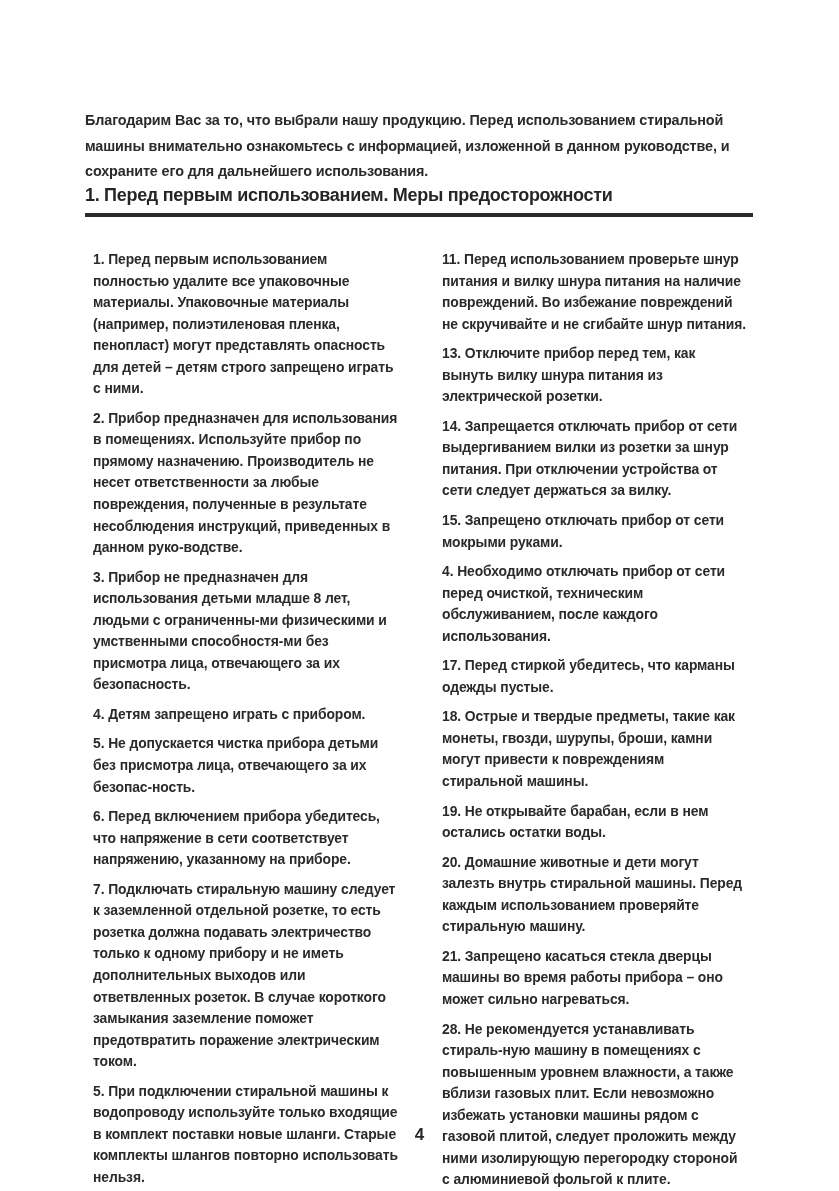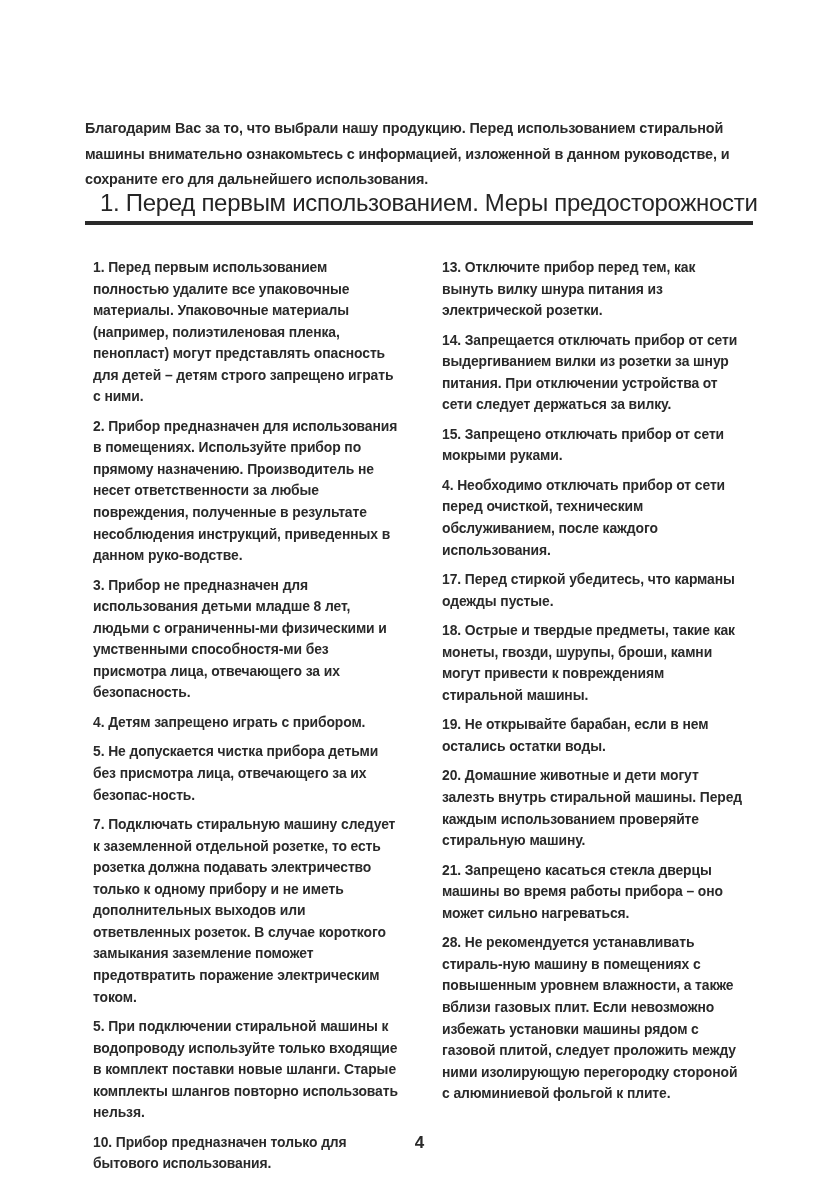--- a/index.html
+++ b/index.html
@@ -13,21 +13,21 @@
     height: 1191px;
     position: relative;
     font-family: "Liberation Sans", "DejaVu Sans", sans-serif;
     color: #2a2a2a;
     -webkit-font-smoothing: antialiased;
   }
 
   .page {
     position: absolute;
     left: 0;
-    top: 16px;
+    top: 8px;
     width: 839px;
     height: 957px;
     box-sizing: border-box;
     padding-left: 20px;
   }
 
   
   .intro {
     position: absolute;
     left: 85px;
@@ -42,27 +42,26 @@
   }
 
   
   .section-heading {
     position: absolute;
     left: 85px;
     top: 174px;
     width: 670px;
   }
   .section-heading .title {
-    font-size: 24px;
+    font-size: 18px;
     line-height: 26px;
-    font-weight: normal;
+    font-weight: bold;
     letter-spacing: -0.3px;
     white-space: nowrap;
     color: #252525;
-    margin-left: 15px;
   }
   .section-heading .rule {
     margin-top: 5px;
     width: 668px;
     height: 4px;
     background: #2a2a2a;
   }
 
   
   .columns {
@@ -115,25 +114,27 @@
     <div class="rule"></div>
   </div>
 
   <div class="columns">
     <div class="col" id="col-left">
         <p class="clause">1. Перед первым использованием полностью удалите все упаковочные материалы. Упаковочные материалы (например, полиэтиленовая пленка, пенопласт) могут представлять опасность для детей – детям строго запрещено играть с ними.</p>
         <p class="clause">2. Прибор предназначен для использования в помещениях. Используйте прибор по прямому назначению. Производитель не несет ответственности за любые повреждения, полученные в результате несоблюдения инструкций, приведенных в данном руко-водстве.</p>
         <p class="clause">3. Прибор не предназначен для использования детьми младше 8 лет, людьми с ограниченны-ми физическими и умственными способностя-ми без присмотра лица, отвечающего за их безопасность.</p>
         <p class="clause">4. Детям запрещено играть с прибором.</p>
         <p class="clause">5. Не допускается чистка прибора детьми без присмотра лица, отвечающего за их безопас-ность.</p>
+        <p class="clause">6. Перед включением прибора убедитесь, что напряжение в сети соответствует напряжению, указанному на приборе.</p>
         <p class="clause">7. Подключать стиральную машину следует к заземленной отдельной розетке, то есть розетка должна подавать электричество только к одному прибору и не иметь дополнительных выходов или ответвленных розеток. В случае короткого замыкания заземление поможет предотвратить поражение электрическим током.</p>
         <p class="clause">5. При подключении стиральной машины к водопроводу используйте только входящие в комплект поставки новые шланги. Старые комплекты шлангов повторно использовать нельзя.</p>
         <p class="clause">10. Прибор предназначен только для бытового использования.</p>
       </div>
     <div class="col" id="col-right">
+        <p class="clause">11. Перед использованием проверьте шнур питания и вилку шнура питания на наличие повреждений. Во избежание повреждений не скручивайте и не сгибайте шнур питания.</p>
         <p class="clause">13. Отключите прибор перед тем, как вынуть вилку шнура питания из электрической розетки.</p>
         <p class="clause">14. Запрещается отключать прибор от сети выдергиванием вилки из розетки за шнур питания. При отключении устройства от сети следует держаться за вилку.</p>
         <p class="clause">15. Запрещено отключать прибор от сети мокрыми руками.</p>
         <p class="clause">4. Необходимо отключать прибор от сети перед очисткой, техническим обслуживанием, после каждого использования.</p>
         <p class="clause">17. Перед стиркой убедитесь, что карманы одежды пустые.</p>
         <p class="clause">18. Острые и твердые предметы, такие как монеты, гвозди, шурупы, броши, камни могут привести к повреждениям стиральной машины.</p>
         <p class="clause">19. Не открывайте барабан, если в нем остались остатки воды.</p>
         <p class="clause">20. Домашние животные и дети могут залезть внутрь стиральной машины. Перед каждым использованием проверяйте стиральную машину.</p>
         <p class="clause">21. Запрещено касаться стекла дверцы машины во время работы прибора – оно может сильно нагреваться.</p>
         <p class="clause">28. Не рекомендуется устанавливать стираль-ную машину в помещениях с повышенным уровнем влажности, а также вблизи газовых плит. Если невозможно избежать установки машины рядом с газовой плитой, следует проложить между ними изолирующую перегородку стороной с алюминиевой фольгой к плите.</p>

